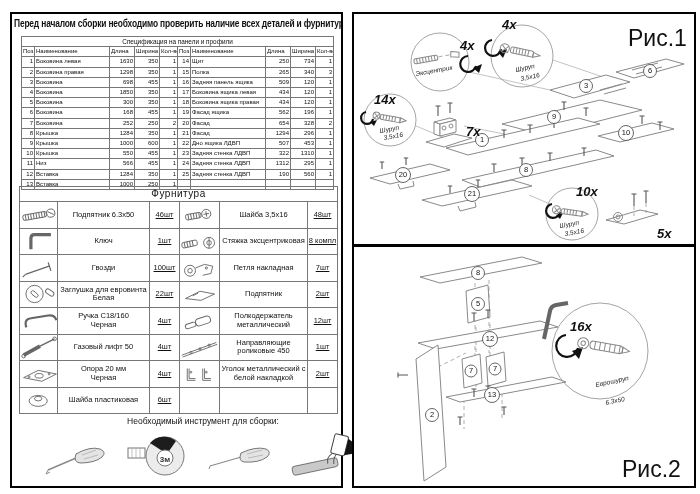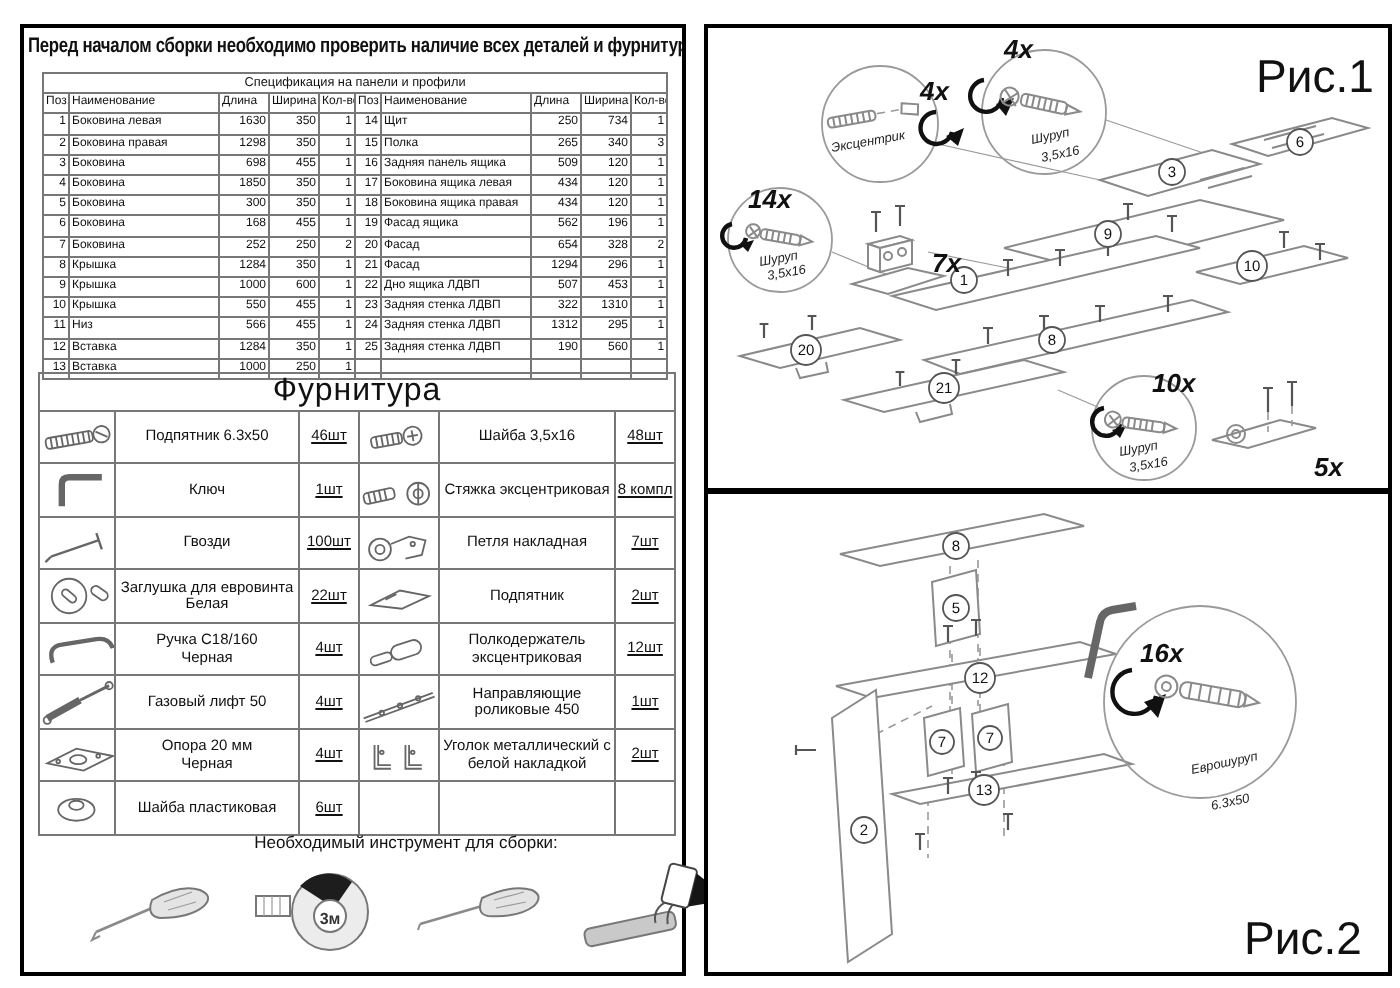--- a/index.html
+++ b/index.html
@@ -15,28 +15,28 @@
   table.spec { position:absolute; left:9px; top:22px; width:312px; border-collapse:collapse; table-layout:fixed;
                font-size:6px; line-height:9.2px; }
   table.spec td, table.spec th { border:1px solid #777; padding:0 1px; height:9.6px; overflow:hidden; white-space:nowrap; font-weight:normal; }
   table.spec .spec-title { text-align:center; font-size:6.4px; }
   table.spec th { text-align:left; }
   table.spec td.c-num { text-align:right; }
   table.spec td.c-name { text-align:left; }
 
   table.hw { position:absolute; left:7px; top:172px; width:318px; border-collapse:collapse; table-layout:fixed; font-size:7.5px; }
   table.hw td { border:1px solid #777; text-align:center; vertical-align:middle; height:26.5px; line-height:1.12; overflow:hidden; }
-  table.hw .hw-title { font-size:16px; height:15px; letter-spacing:0.5px; }
+  table.hw .hw-title { font-size:10px; height:15px; letter-spacing:0.5px; }
   table.hw .hw-name .b { font-weight:normal; }
   table.hw .hw-icon svg { width:40px; height:24px; display:block; margin:0 auto; }
   table.hw .hw-qty { font-size:7.5px;text-decoration:underline; }
 
   .tools { position:absolute; left:0; top:402px; width:382px; }
   .tools-title { text-align:center; font-size:8.5px; margin-bottom:2px; }
-  .tools-row { display:flex; justify-content:space-around; align-items:flex-start; padding:0 24px; }
+  .tools-row { display:flex; justify-content:space-around; align-items:flex-end; padding:0 24px; }
   .tools-row svg { display:block; }
 
   
   .fig-box { position:absolute; left:352px; width:344px; border:2px solid #000; background:#fff; }
   .fig1-box { top:12px; height:234px; }
   .fig2-box { top:245px; height:243px; }
   .fig-box svg { width:100%; height:100%; display:block; }
 
   .sk   { fill:#fff; stroke:#8a8a8a; stroke-width:1; }
   .ln   { fill:none; stroke:#8a8a8a; stroke-width:1; }
@@ -403,21 +403,21 @@
               <svg viewBox="0 0 44 26">
                 <g stroke="#666" fill="none">
                   <g transform="rotate(-18 22 14)">
                     <rect x="5" y="12" width="12" height="5" rx="2.5"></rect>
                     <rect x="17" y="10" width="17" height="8" rx="4"></rect>
                   </g>
                 </g>
               </svg>
             </td>
             <td class="hw-name">
-              <div>Полкодержатель эксцентриковая</div>
+              <div>Полкодержатель металлический</div>
             </td>
             <td class="hw-qty">12шт</td>
           </tr>
           <tr>
             <td class="hw-icon">
               <svg viewBox="0 0 44 26">
                 <g stroke="#666" fill="none">
                   <path d="M4 22 L22 12" stroke-width="4"></path>
                   <path d="M22 12 L38 4" stroke-width="1.6"></path>
                   <circle cx="4" cy="23" r="2"></circle>

